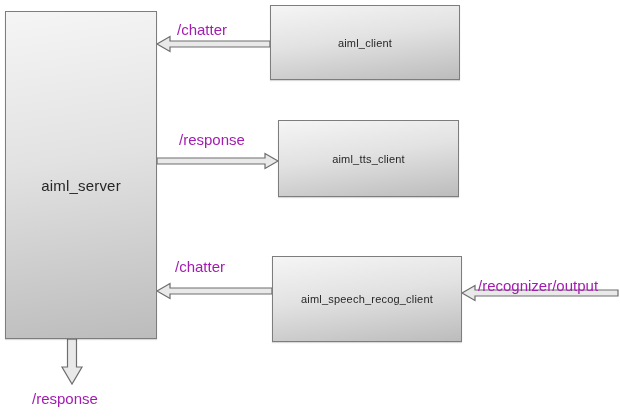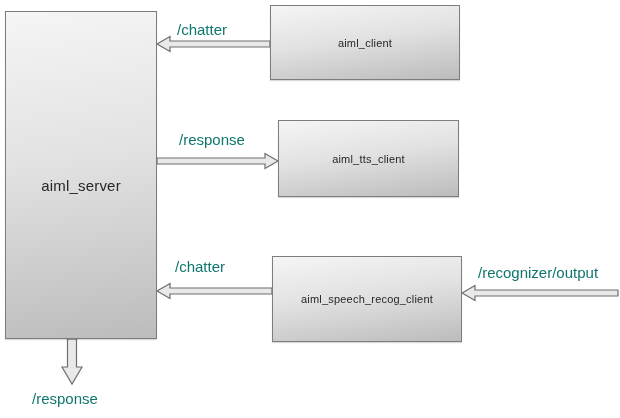--- a/index.html
+++ b/index.html
@@ -31,28 +31,28 @@
     letter-spacing: 0.2px;
   }
   #node-server      { left: 5px;   top: 11px;  width: 152px; height: 328px; }
   #node-client      { left: 270px; top: 5px;   width: 190px; height: 75px;  }
   #node-tts         { left: 278px; top: 120px; width: 181px; height: 77px;  }
   #node-speech      { left: 272px; top: 256px; width: 190px; height: 86px;  }
   #node-server .node-label { font-size: 15px; margin-top: 20px; }
 
   .edge-label {
     position: absolute;
-    color: #0f766e;
+    color: #a21caf;
     font-size: 15px;
     white-space: nowrap;
   }
   #lbl-chatter-top      { left: 177px; top: 21px;  }
   #lbl-response-mid     { left: 179px; top: 131px; }
   #lbl-chatter-bottom   { left: 175px; top: 258px; }
-  #lbl-recognizer       { left: 478px; top: 264px; text-align: right; }
+  #lbl-recognizer       { left: 478px; top: 277px; text-align: right; }
   #lbl-response-bottom  { left: 32px;  top: 390px; }
 
   #arrow-layer {
     position: absolute;
     left: 0; top: 0;
     width: 620px;
     height: 418px;
     pointer-events: none;
   }
   .block-arrow {

